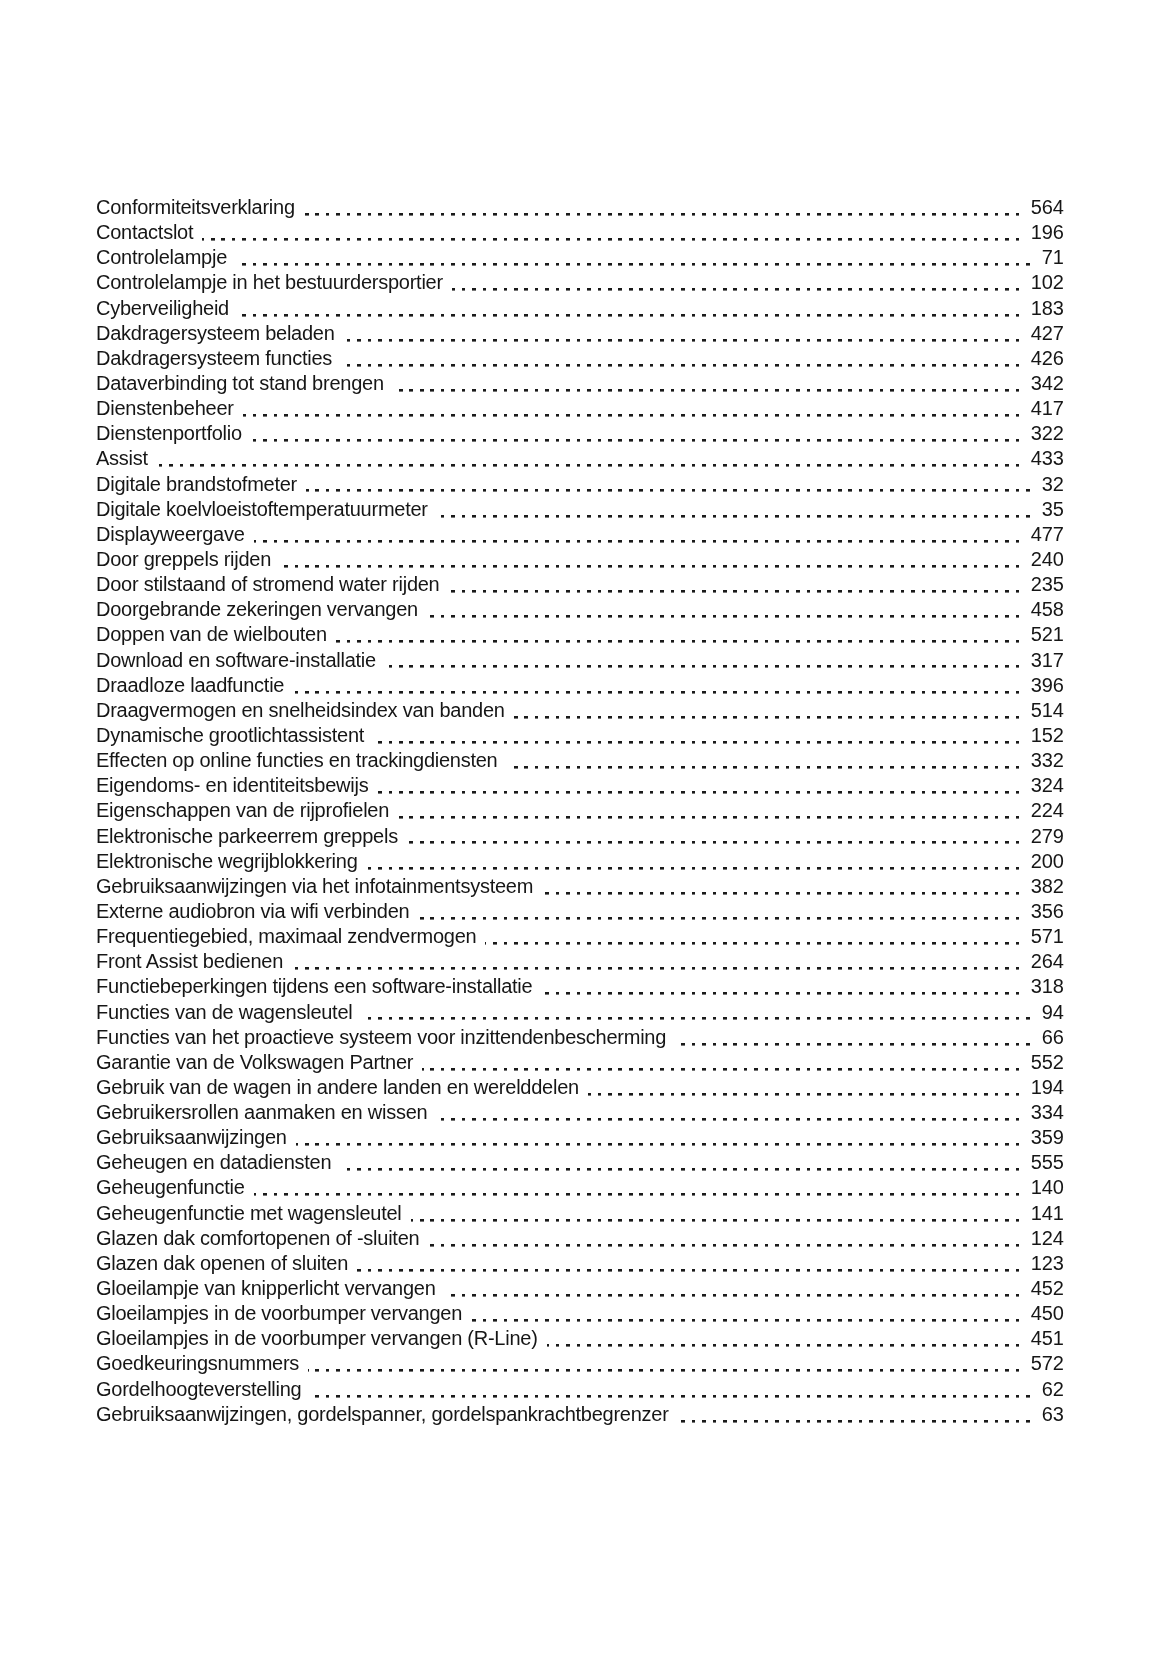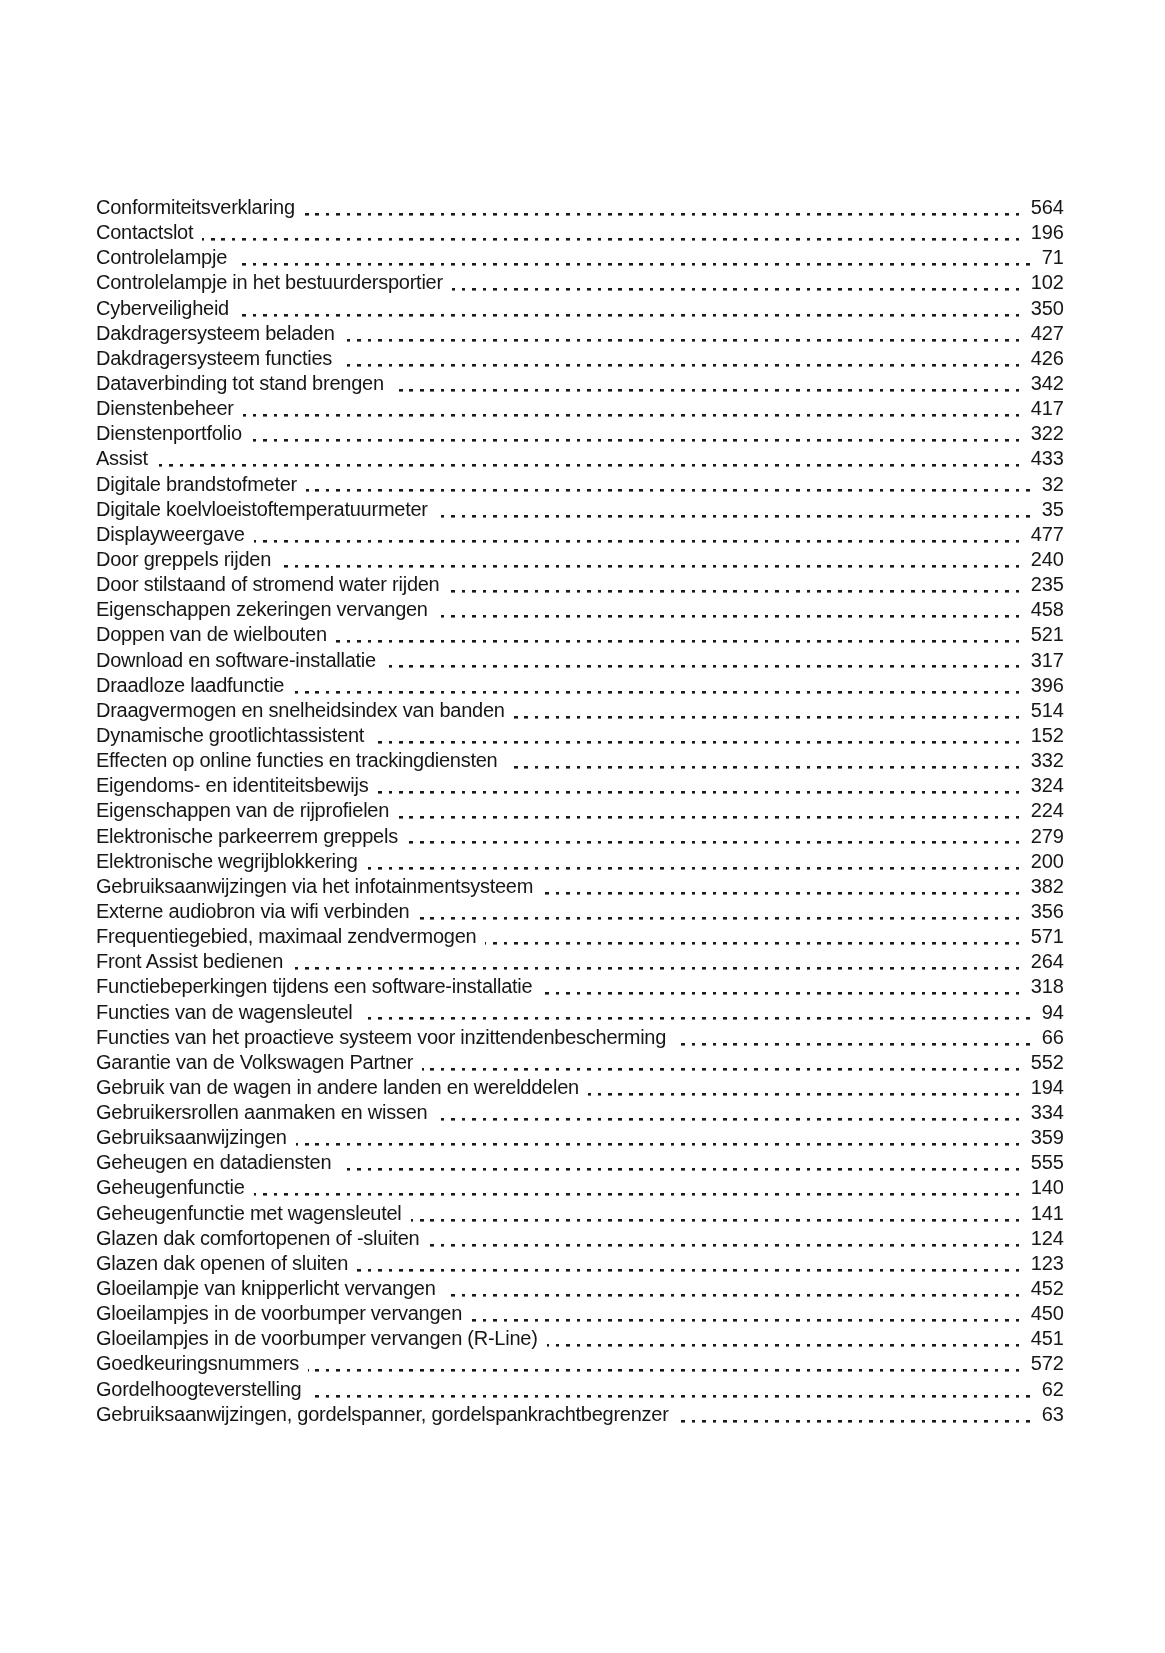--- a/index.html
+++ b/index.html
@@ -75,21 +75,21 @@
     <span class="toc-page">71</span>
   </div>
       <div class="toc-row">
     <span class="toc-label">Controlelampje in het bestuurdersportier</span>
     <span class="toc-leader"></span>
     <span class="toc-page">102</span>
   </div>
       <div class="toc-row">
     <span class="toc-label">Cyberveiligheid</span>
     <span class="toc-leader"></span>
-    <span class="toc-page">350</span>
+    <span class="toc-page">183</span>
   </div>
       <div class="toc-row">
     <span class="toc-label">Dakdragersysteem beladen</span>
     <span class="toc-leader"></span>
     <span class="toc-page">427</span>
   </div>
       <div class="toc-row">
     <span class="toc-label">Dakdragersysteem functies</span>
     <span class="toc-leader"></span>
     <span class="toc-page">426</span>
@@ -133,21 +133,21 @@
     <span class="toc-label">Door greppels rijden</span>
     <span class="toc-leader"></span>
     <span class="toc-page">240</span>
   </div>
       <div class="toc-row">
     <span class="toc-label">Door stilstaand of stromend water rijden</span>
     <span class="toc-leader"></span>
     <span class="toc-page">235</span>
   </div>
       <div class="toc-row">
-    <span class="toc-label">Eigenschappen zekeringen vervangen</span>
+    <span class="toc-label">Doorgebrande zekeringen vervangen</span>
     <span class="toc-leader"></span>
     <span class="toc-page">458</span>
   </div>
       <div class="toc-row">
     <span class="toc-label">Doppen van de wielbouten</span>
     <span class="toc-leader"></span>
     <span class="toc-page">521</span>
   </div>
       <div class="toc-row">
     <span class="toc-label">Download en software-installatie</span>

